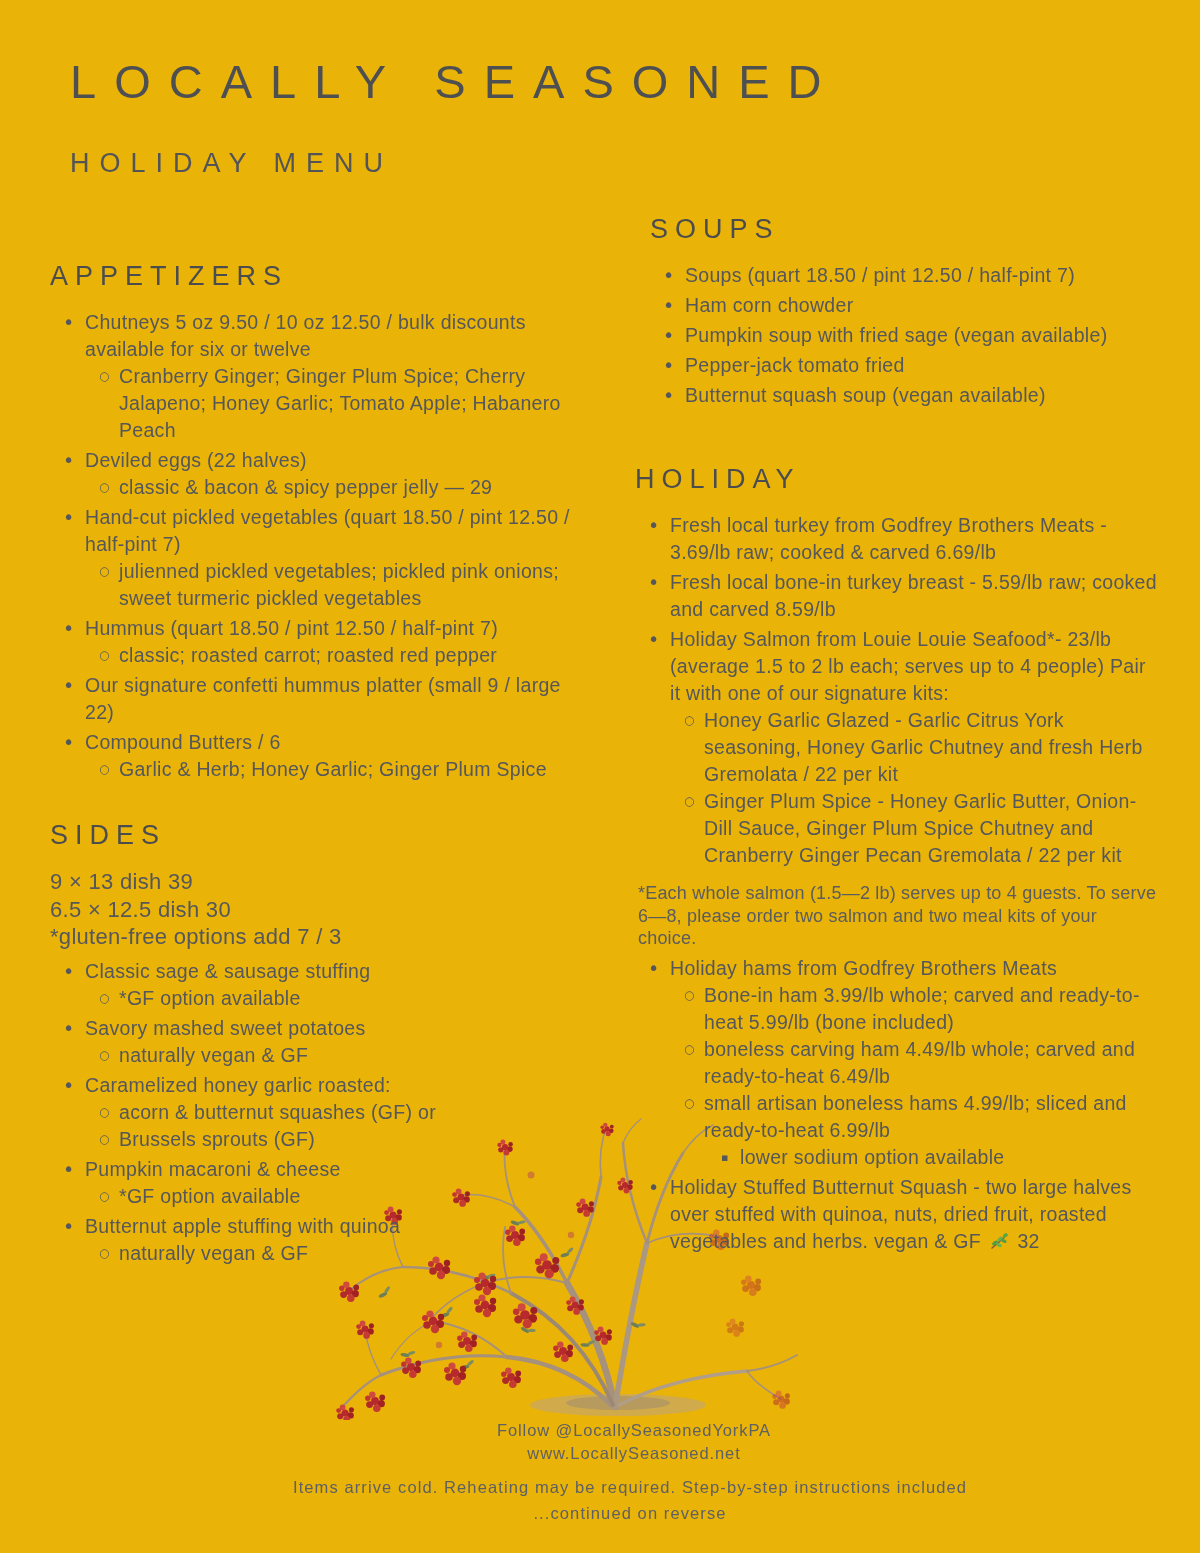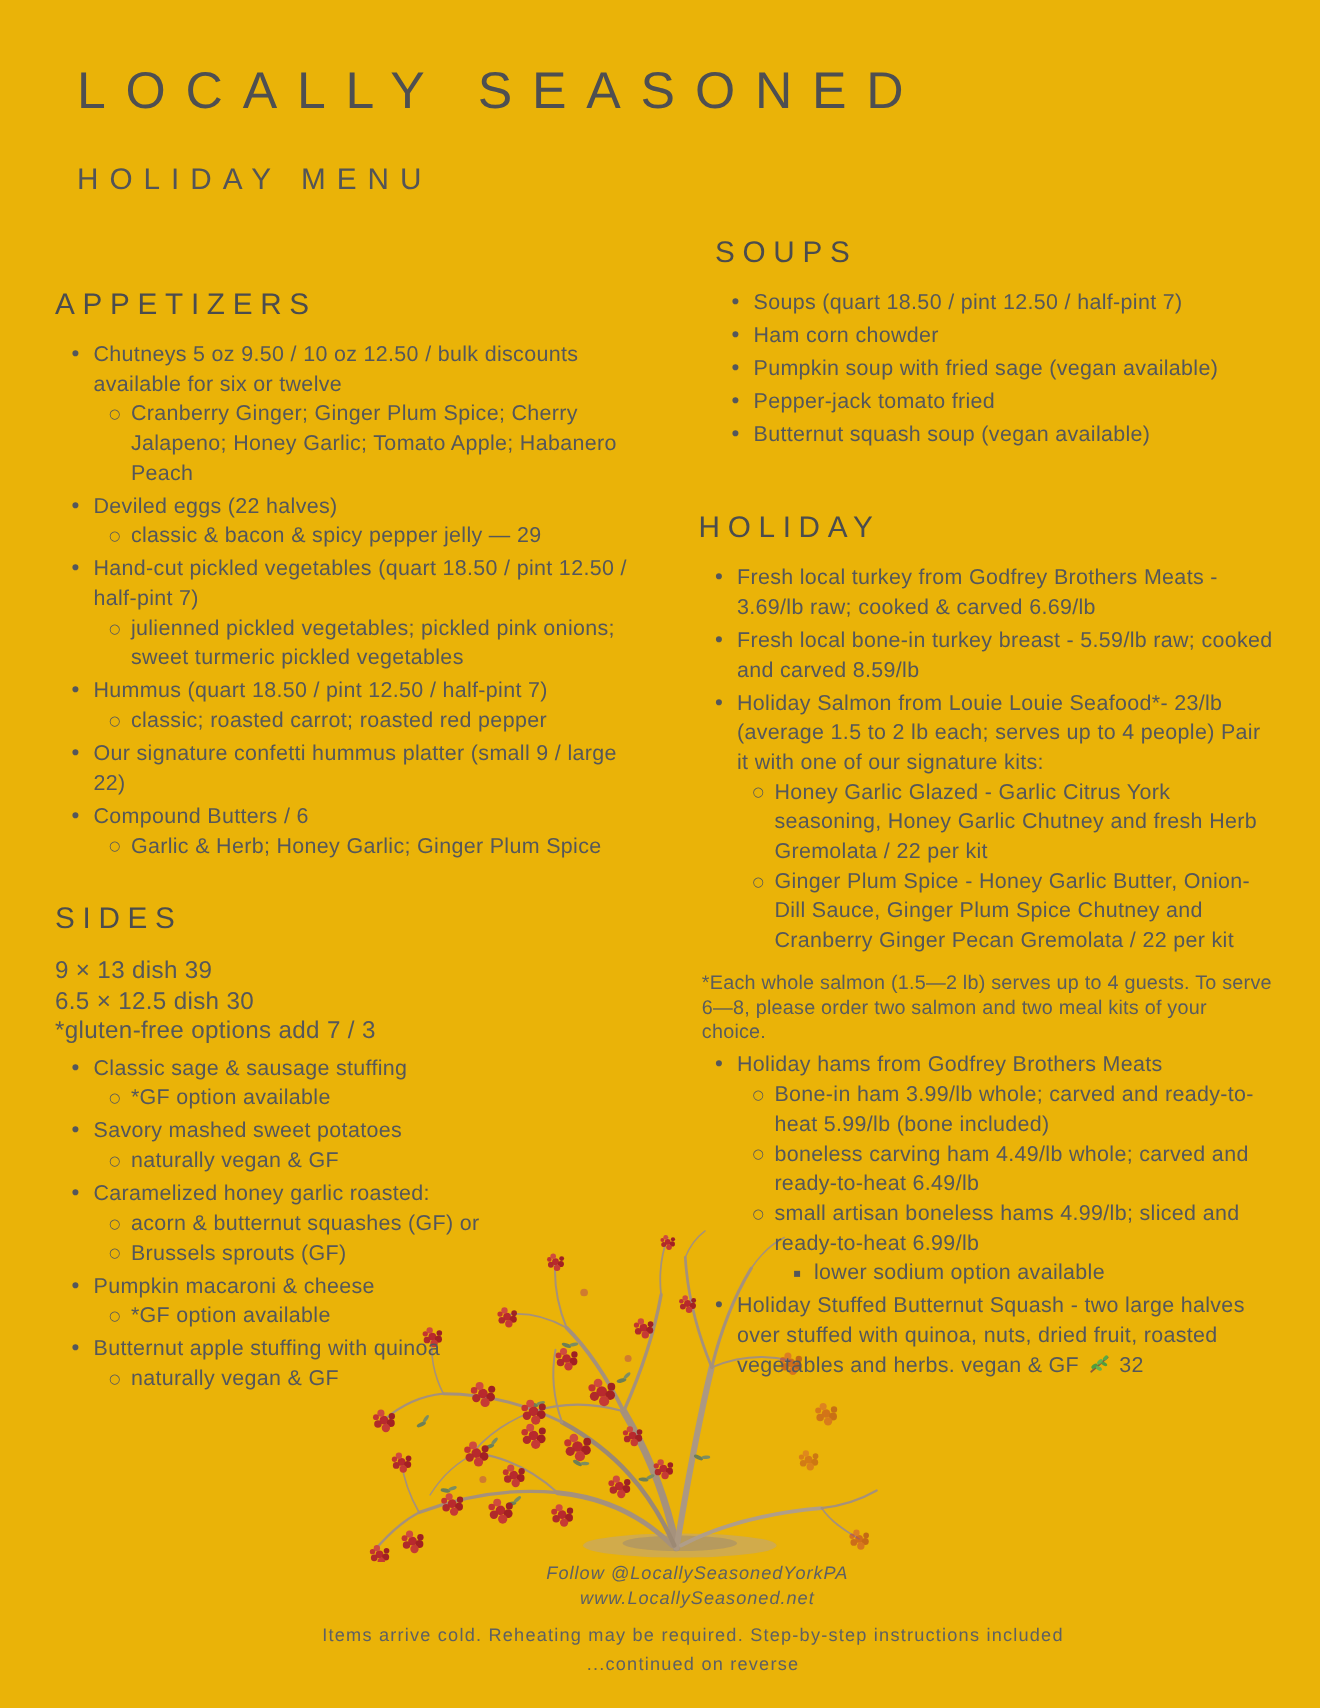--- a/index.html
+++ b/index.html
@@ -40,21 +40,21 @@
   .intro{font-size:22px;line-height:27.5px;letter-spacing:0.3px;margin:0 0 7px 0;}
   .footnote{
     font-size:18px;line-height:22.5px;letter-spacing:0.2px;color:#5a5c5e;
     margin:13px 0 5px 3px;
   }
   #entrees-list-2{margin-top:3px;}
   .sprig{display:inline-block;vertical-align:-2px;margin:0 2px;}
   
   .footer-social{
     position:absolute;left:334px;top:1419px;width:600px;z-index:2;text-align:center;
-    font-size:16.5px;line-height:23px;letter-spacing:0.9px;color:#5e6063;font-style:italic;
+    font-size:16.5px;line-height:23px;letter-spacing:0.9px;color:#5e6063;
   }
   .footer-note{
     position:absolute;left:100px;top:1474px;width:1060px;z-index:2;text-align:center;
     font-size:16.5px;line-height:26px;letter-spacing:1.1px;color:#5e6063;
   }
   .illustration{position:absolute;left:335px;top:1115px;z-index:1;}
 </style>
 </head>
 <body>
 

